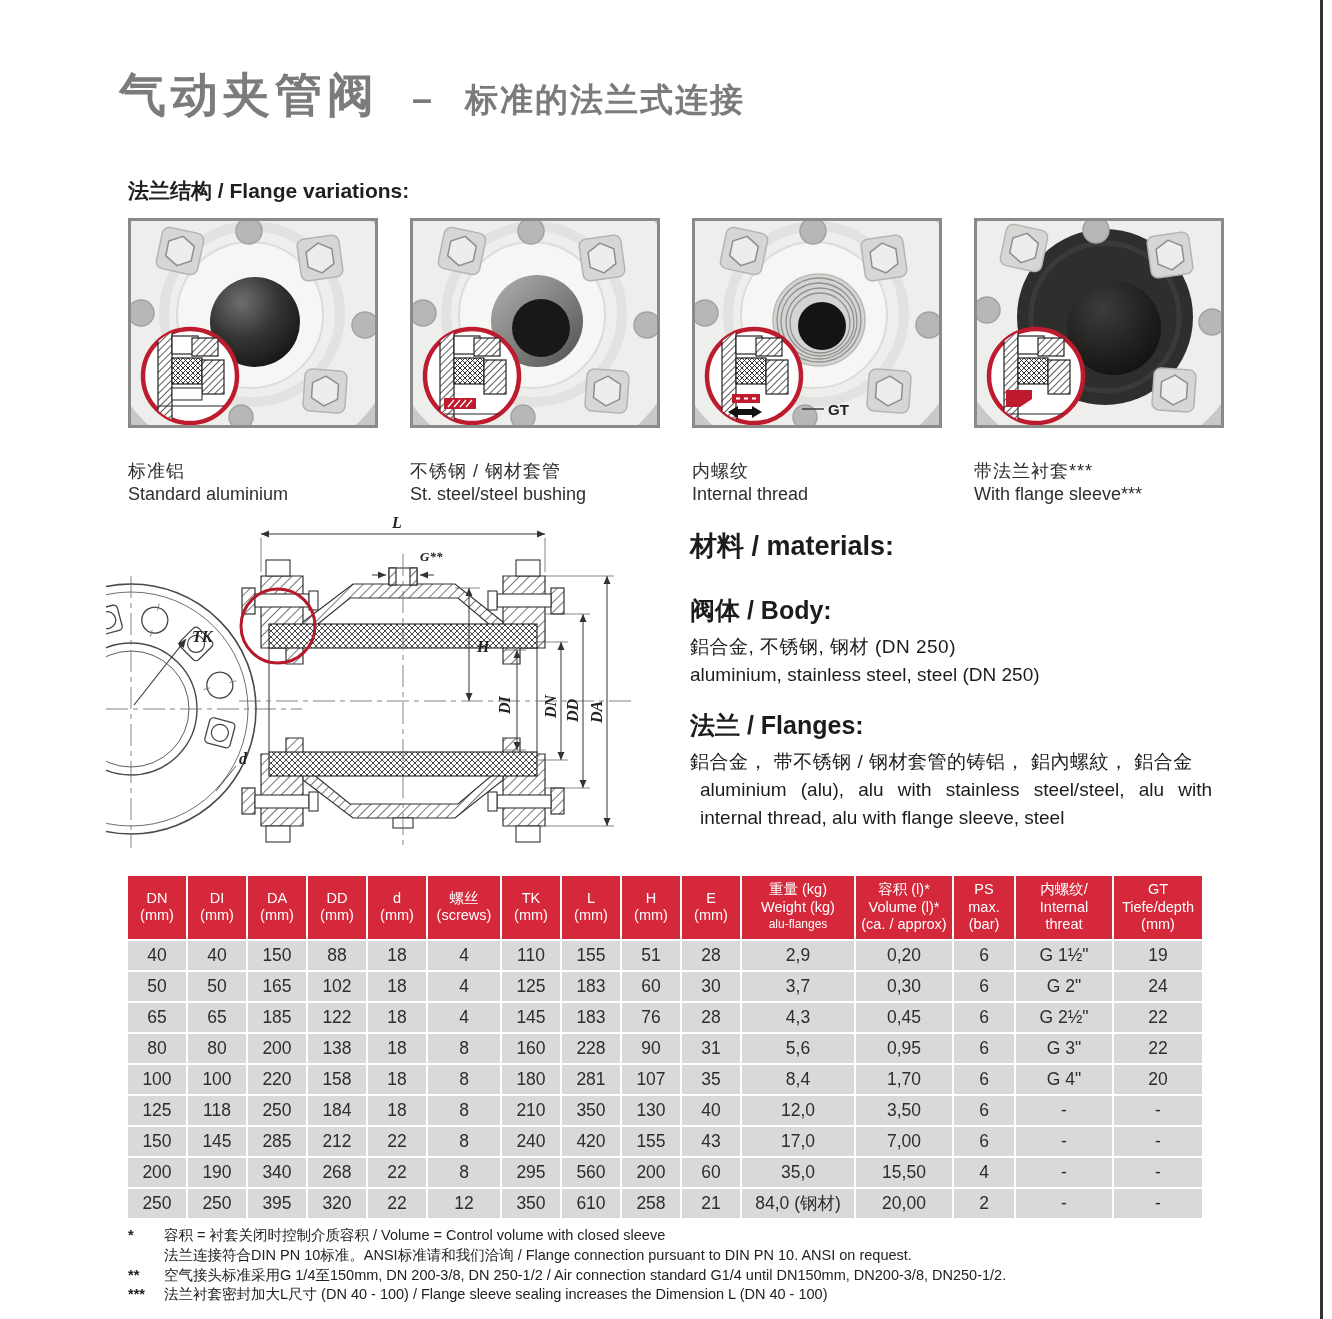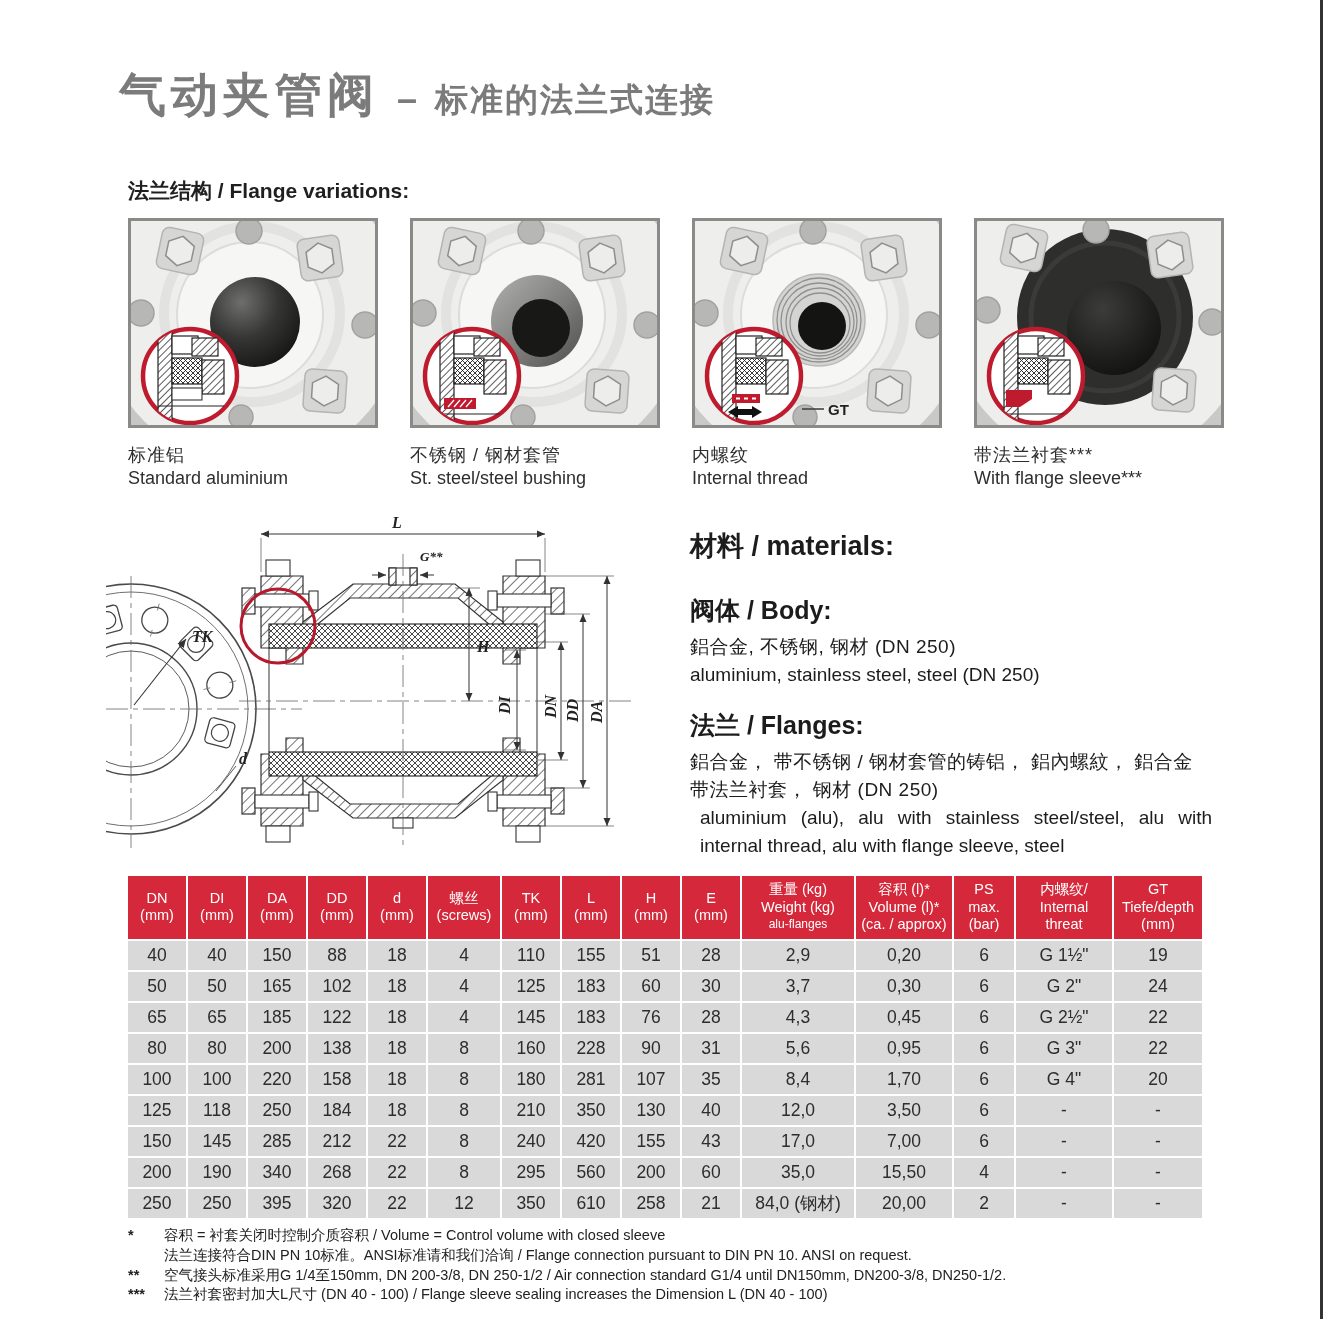--- a/index.html
+++ b/index.html
@@ -3,30 +3,30 @@
 <meta charset="utf-8">
 <style>
   html,body{margin:0;padding:0;}
   body{
     width:1332px;height:1319px;position:relative;background:#ffffff;
     font-family:"Liberation Sans",sans-serif;color:#1c1c1c;overflow:hidden;
   }
   .abs{position:absolute;}
 
   
-  #title{left:119px;top:64px;display:flex;align-items:baseline;gap:18px;color:#7b7b7b;}
+  #title{left:119px;top:64px;display:flex;align-items:baseline;gap:33px;color:#7b7b7b;}
   .title-zh{font-size:47px;font-weight:bold;letter-spacing:5px;}
   .title-dash{font-size:36px;font-weight:bold;}
   .title-sub{font-size:33px;font-weight:bold;letter-spacing:2px;}
 
   
   #flange-heading{left:128px;top:177px;font-size:21px;font-weight:bold;color:#1f1f1f;text-align:center;}
   #panels{left:128px;top:218px;display:flex;gap:32px;}
   .panel{width:250px;}
-  .caption{margin-top:12px;font-size:18px;line-height:23px;color:#2e2e2e;}
+  .caption{margin-top:28px;font-size:18px;line-height:23px;color:#2e2e2e;}
   .caption .zh{letter-spacing:1px;}
 
   
   #drawing{left:106px;top:514px;}
   .hh{fill:url(#dh);stroke:#333;stroke-width:1.2;}
   .xx{fill:url(#dx);stroke:#222;stroke-width:1.1;}
   .wt{fill:#fff;stroke:#333;stroke-width:1.1;}
   .cl{stroke:#666;stroke-width:0.8;stroke-dasharray:22 5 5 5;fill:none;}
   .dl{stroke:#333;stroke-width:1;fill:none;}
   .xl{stroke:#555;stroke-width:0.7;fill:none;}
@@ -447,21 +447,20 @@
 </svg>
 </div>
 
 <div class="abs" id="materials">
   <div class="m-head">材料 / materials:</div>
   <div class="m-sub">阀体 / Body:</div>
   <div class="m-line m-zh">鋁合金, 不锈钢, 钢材 (DN 250)</div>
   <div class="m-line">aluminium, stainless steel, steel (DN 250)</div>
   <div class="m-sub">法兰 / Flanges:</div>
   <div class="m-line m-zh">鋁合金， 带不锈钢 / 钢材套管的铸铝， 鋁內螺紋， 鋁合金</div>
-  <div class="m-line m-zh">带法兰衬套， 钢材 (DN 250)</div>
   <div class="m-line m-just">aluminium (alu), alu with stainless steel/steel, alu with internal thread, alu with flange sleeve, steel</div>
 </div>
 
 <div class="abs" id="spec-table">
   <table>
     <colgroup>
       <col style="width:58px">
         <col style="width:58px">
         <col style="width:58px">
         <col style="width:58px">

